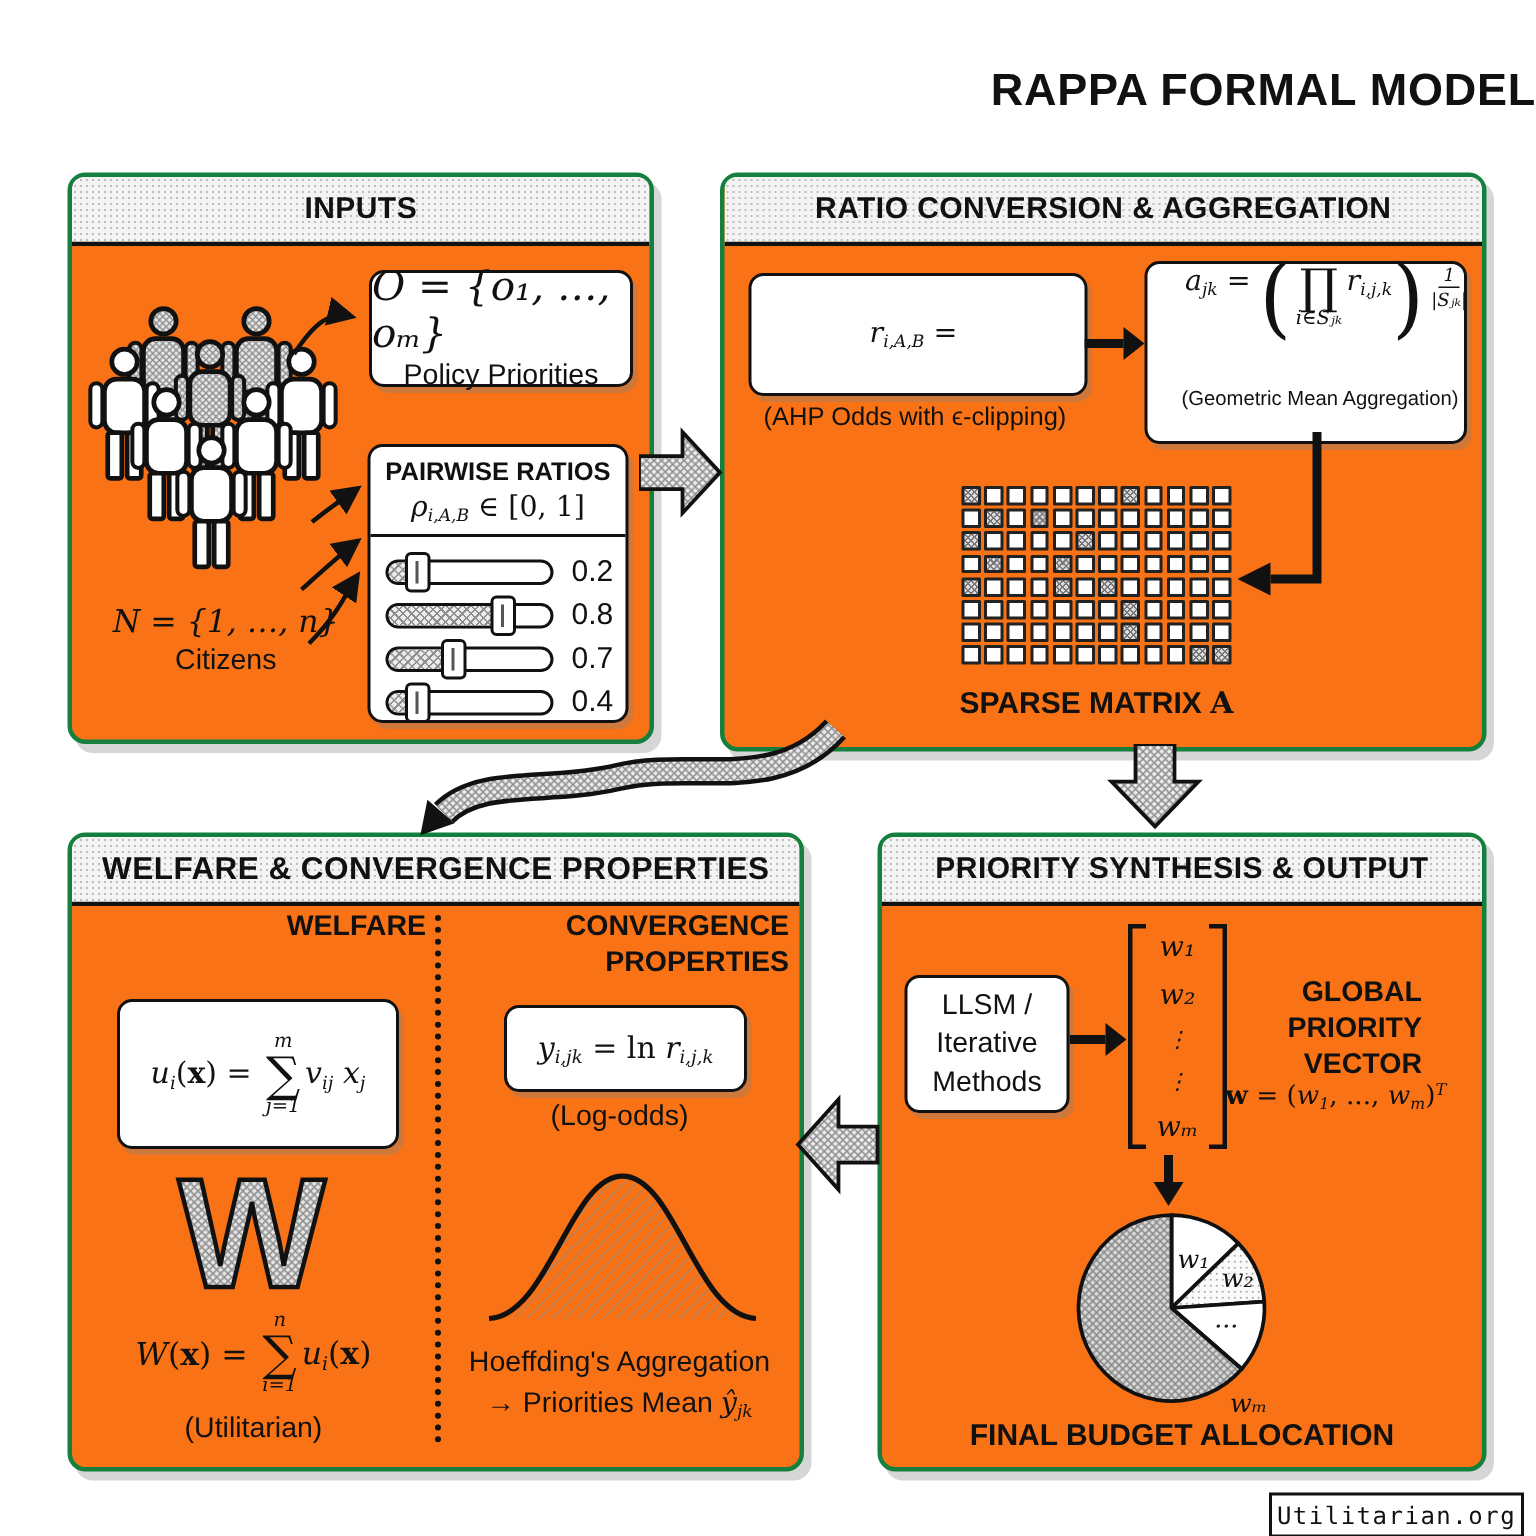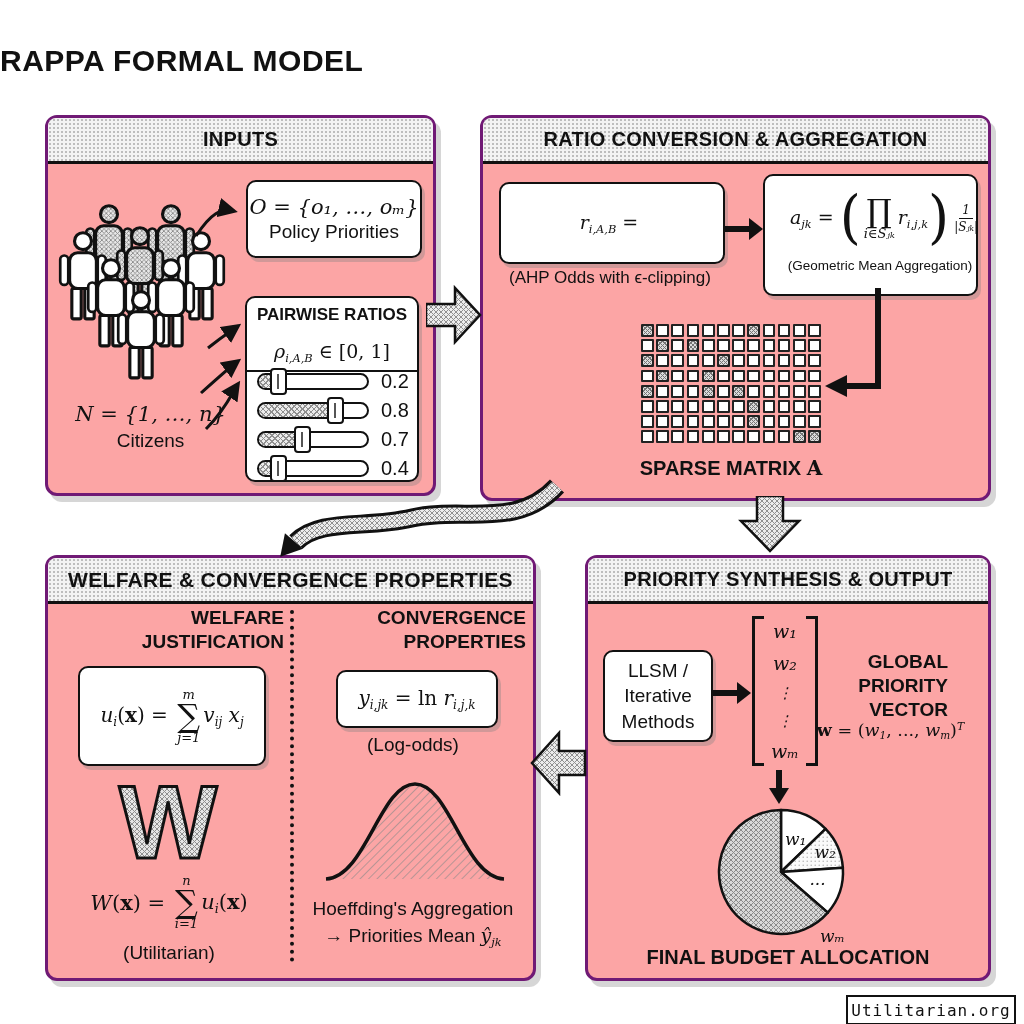--- a/index.html
+++ b/index.html
@@ -1,20 +1,20 @@
 <!DOCTYPE html>
 <html><head>
 <meta charset="utf-8">
 <style>
   html,body{margin:0;padding:0;background:#fff;}
   #stage{position:relative;width:1024px;height:1024px;background:#ffffff;overflow:hidden;
          font-family:"Liberation Sans",sans-serif;color:#111;}
   .abs{position:absolute;}
   
-  .panel{position:absolute;background:#fca5a5;border:3px solid #701a75;border-radius:12px;
+  .panel{position:absolute;background:#f97316;border:3px solid #15803d;border-radius:12px;
          box-shadow:5px 6px 0 rgba(120,120,120,.30);}
   .panel-header{height:43px;display:flex;align-items:center;justify-content:center;
     border-bottom:3px solid #111;border-radius:8px 8px 0 0;
     background-color:#f3f3f3;
     background-image:radial-gradient(#bdbdbd 0.9px, transparent 1.05px);
     background-size:4px 4px;
     font-weight:bold;font-size:20px;letter-spacing:.3px;}
   .subbox{position:absolute;background:#fff;border:2.5px solid #111;border-radius:10px;
           box-shadow:3px 4px 0 rgba(130,130,130,.35);}
   
@@ -74,21 +74,21 @@
   .center{text-align:center;}
   #watermark{position:absolute;left:846px;top:995px;width:166px;height:26px;background:#fff;border:2px solid #111;
      display:flex;align-items:center;justify-content:center;
      font-family:"DejaVu Sans Mono",monospace;font-size:16px;letter-spacing:1px;}
 </style>
 </head>
 <body>
 
 <div id="stage">
 
-  <div class="abs" style="left:0;top:44px;width:1024px;text-align:left;font-weight:bold;font-size:30px;letter-spacing:.5px;">RAPPA FORMAL MODEL</div>
+  <div class="abs" style="left:0;top:44px;width:1024px;text-align:right;font-weight:bold;font-size:30px;letter-spacing:.5px;">RAPPA FORMAL MODEL</div>
 
   <div class="panel" style="left:45px;top:115px;width:385px;height:375px;">
     <div class="panel-header">INPUTS</div>
 
     <svg class="abs" style="left:10px;top:86px;" width="190" height="200" viewBox="0 0 190 200">
       <defs>
         <symbol id="psn" viewBox="0 0 56 100">
           <circle cx="28" cy="11" r="9.5" stroke="#111" stroke-width="3.5"></circle>
           <rect x="2.5" y="27" width="9" height="33" rx="4.5" stroke="#111" stroke-width="3"></rect>
           <rect x="44.5" y="27" width="9" height="33" rx="4.5" stroke="#111" stroke-width="3"></rect>
@@ -117,27 +117,27 @@
           <path d="M0,0 L10,5 L0,10 z" fill="#111"></path>
         </marker>
       </defs>
       <path d="M148,75 C163,52 173,47 186,50" fill="none" stroke="#111" stroke-width="3" marker-end="url(#ah)"></path>
       <path d="M160,187 C175,175 183,170 190,165" fill="none" stroke="#111" stroke-width="3" marker-end="url(#ah)"></path>
       <path d="M153,232 C172,215 182,206 190,200" fill="none" stroke="#111" stroke-width="3" marker-end="url(#ah)"></path>
       <path d="M158,268 C178,248 184,232 190,223" fill="none" stroke="#111" stroke-width="3" marker-end="url(#ah)"></path>
     </svg>
 
     <div class="subbox" style="left:198px;top:62px;width:172px;height:74px;display:flex;flex-direction:column;align-items:center;justify-content:center;">
-      <div class="math" style="font-style:italic;font-size:21px;">O = {o₁, …, oₘ}</div>
+      <div class="math" style="font-style:italic;font-size:27px;">O = {o₁, …, oₘ}</div>
       <div style="font-size:19px;margin-top:2px;">Policy Priorities</div>
     </div>
 
     <div class="subbox" style="left:197px;top:178px;width:170px;height:182px;">
       <div class="center" style="font-weight:bold;font-size:17px;margin-top:7px;">PAIRWISE RATIOS</div>
-      <div class="center math" style="font-size:19px;margin-top:15px;"><span class="seg seg-v">ρ</span><span class="seg seg-s">i,A,B</span><span class="seg seg-r"> ∈ [0, 1]</span></div>
+      <div class="center math" style="font-size:19px;margin-top:2px;"><span class="seg seg-v">ρ</span><span class="seg seg-s">i,A,B</span><span class="seg seg-r"> ∈ [0, 1]</span></div>
       <div style="border-top:2px solid #111;margin-top:5px;"></div>
       <div class="slider-row" style="top:72px;">
         <div class="slider-track">
             <div class="slider-fill xhatch" style="width: 18%;"></div>
             <div class="slider-handle" style="left: 18%;"></div>
           </div>
         <div class="slider-value">0.2</div>
       </div>
       <div class="slider-row" style="top:101px;">
         <div class="slider-track">
@@ -173,21 +173,21 @@
       <span class="math"><span class="seg seg-v">r</span><span class="seg seg-s">i,A,B</span><span class="seg seg-r"> = </span></span>
     </div>
     <div class="abs caption" style="left:2px;top:150px;width:250px;font-size:17px;">(AHP Odds with ϵ-clipping)</div>
 
     <svg class="abs" style="left:240px;top:98px;" width="40" height="26" viewBox="0 0 40 26">
       <rect x="0" y="10" width="26" height="6" fill="#111"></rect>
         <polygon points="26,2 26,24 40,13" fill="#111"></polygon>
     </svg>
 
     <div class="subbox" style="left:280px;top:56px;width:211px;height:118px;">
-      <div style="display:flex;align-items:center;justify-content:center;height:84px;font-size:19px;padding-left:30px;">
+      <div style="display:flex;justify-content:center;height:84px;font-size:19px;padding-left:30px;">
         <span class="math"><span class="seg seg-v">a</span><span class="seg seg-s">jk</span><span class="seg seg-r"> = </span></span>
         <span class="bigparen">(</span>
         <span class="bigop">
           <span class="op-sym">∏</span>
           <span class="op-bot">i∈Sⱼₖ</span>
         </span>
         <span class="math"><span class="seg seg-v">r</span><span class="seg seg-s">i,j,k</span></span>
         <span class="bigparen">)</span>
         <span class="expfrac">
           <span class="en">1</span>
@@ -303,21 +303,20 @@
     <div class="abs center" style="left:128px;top:338px;width:240px;font-size:20px;font-weight:bold;"><span class="seg seg-h">SPARSE MATRIX </span><span class="seg seg-ba">A</span></div>
   </div>
 
   <div class="panel" style="left:45px;top:555px;width:485px;height:420px;">
     <div class="panel-header" style="font-size:21px;text-align:right;">WELFARE &amp; CONVERGENCE PROPERTIES</div>
 
     <div class="abs" style="left:242px;top:52px;height:352px;border-left:4.5px dotted #111;"></div>
 
     <div class="abs h2" style="left:8px;top:48px;width:228px;">
       <div>WELFARE</div>
-      <div>JUSTIFICATION</div>
     </div>
 
     <div class="subbox" style="left:30px;top:108px;width:184px;height:96px;display:flex;align-items:center;justify-content:center;font-size:20px;">
       <span class="math"><span class="seg seg-v">u</span><span class="seg seg-s">i</span><span class="seg seg-r">(</span><span class="seg seg-b">x</span><span class="seg seg-r">) = </span></span>
       <span class="bigop">
         <span class="op-top">m</span>
         <span class="op-sym">∑</span>
         <span class="op-bot">j=1</span>
       </span>
       <span class="math"><span class="seg seg-v">v</span><span class="seg seg-s">ij</span><span class="seg seg-r"> </span><span class="seg seg-v">x</span><span class="seg seg-s">j</span></span>

